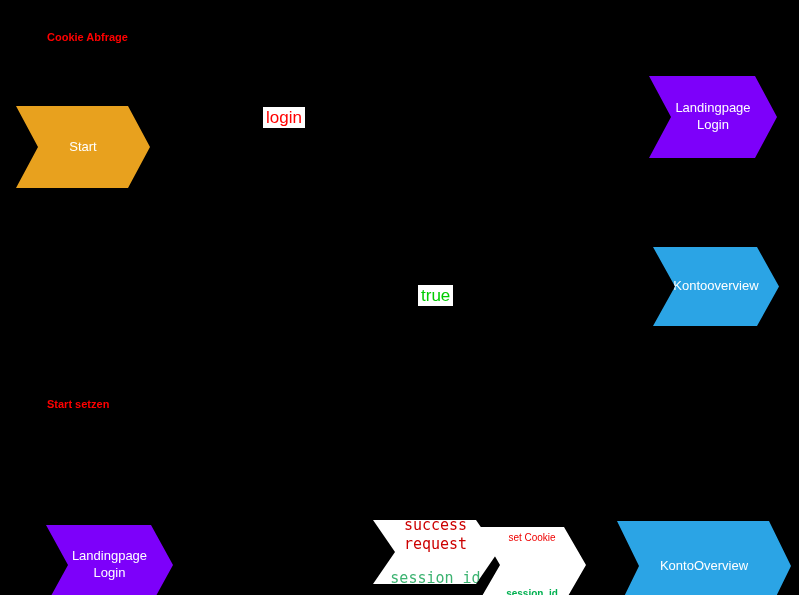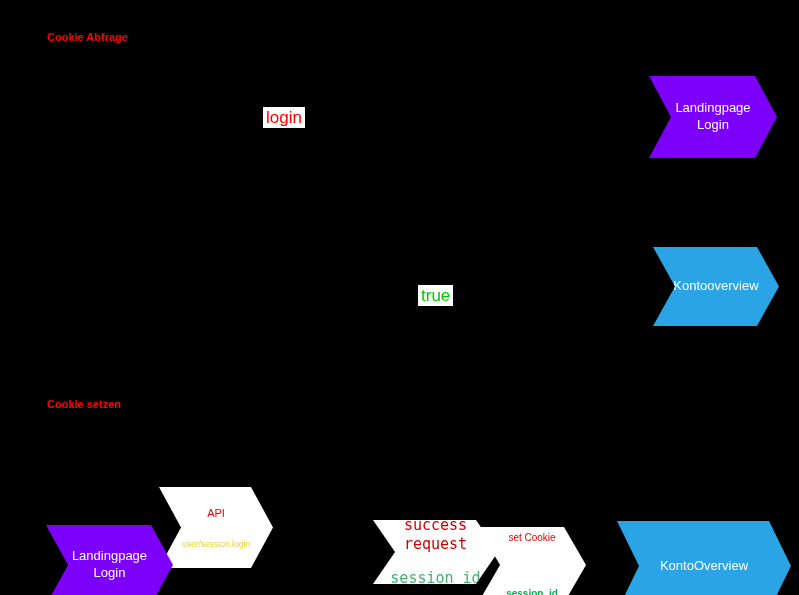--- a/index.html
+++ b/index.html
@@ -69,46 +69,45 @@
   .mono-green    { font-family: "DejaVu Sans Mono", monospace; font-size: 15px; color: #3CB371; line-height: 1.25; }
   .setcookie-label { color: #EE0000; font-size: 10px; }
   .setcookie-session { color: #00B050; font-size: 10px; font-weight: bold; margin-top: 1px; }
 </style>
 </head>
 <body>
 
 <div class="canvas">
 
   <div class="section-title title-1">Cookie Abfrage</div>
-  <div class="section-title title-2">Cookie setzen</div>
+  <div class="section-title title-2">Start setzen</div>
 
+  <div class="chev n-start">
+    <span class="node-label">Start</span>
+  </div>
 
 
   <div class="branch-chip chip-false">login</div>
 
   <div class="chev n-lp-top">
     <span class="node-label">Landingpage
 Login</span>
   </div>
 
   <div class="branch-chip chip-true">true</div>
 
   <div class="chev n-konto-top">
     <span class="node-label">Kontooverview</span>
   </div>
 
   <div class="chev n-lp-bottom">
     <span class="node-label">Landingpage
 Login</span>
   </div>
 
-  <div class="chev n-api">
-    <span class="red-label">API</span>
-    <span class="api-sub">user/session.login</span>
-  </div>
 
 
   <div class="chev n-success">
     <span class="mono-red">success
 request</span>
     <span class="mono-green">session_id</span>
   </div>
 
   <div class="chev n-setcookie">
     <span class="setcookie-label">set Cookie</span>

